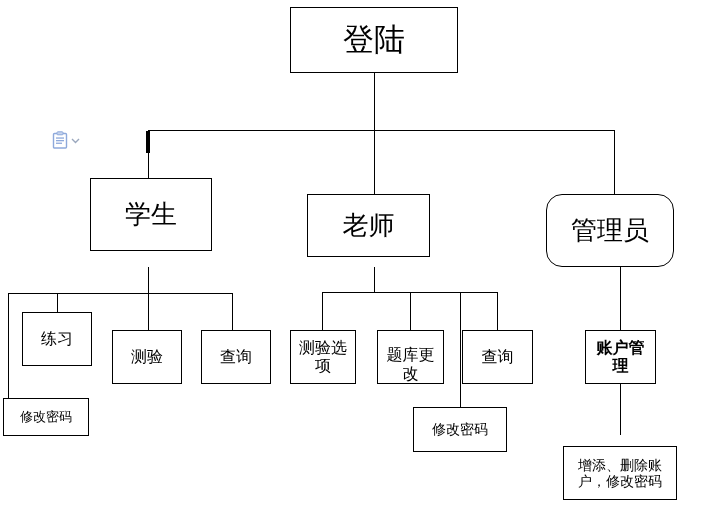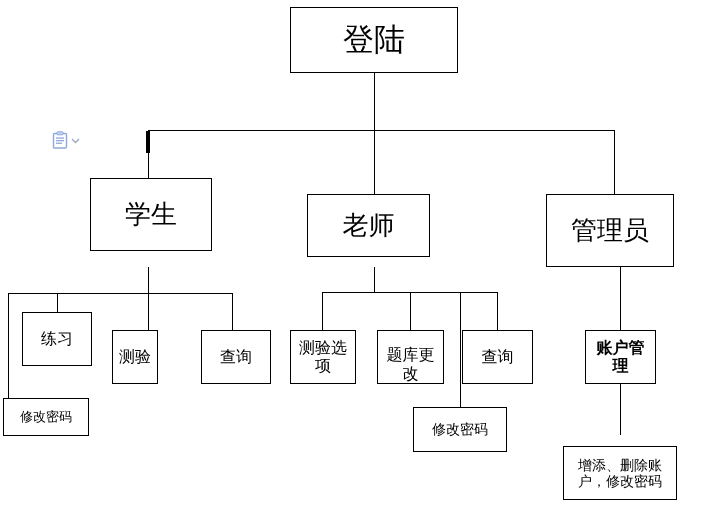--- a/index.html
+++ b/index.html
@@ -92,28 +92,28 @@
   <div class="node lvl1" style="left:290px;top:7px;width:168px;height:66px;">
     <span class="label">登陆</span>
   </div>
 
   <div class="node lvl2" style="left:90px;top:178px;width:122px;height:73px;">
     <span class="label">学生</span>
   </div>
   <div class="node lvl2" style="left:307px;top:194px;width:123px;height:63px;">
     <span class="label">老师</span>
   </div>
-  <div class="node lvl2" style="left:546px;top:194px;width:128px;height:73px;">
+  <div class="node lvl2" style="left:546px;top:194px;width:128px;height:73px;border-radius:16px;">
     <span class="label">管理员</span>
   </div>
 
   <div class="node lvl3" style="left:22px;top:312px;width:70px;height:54px;">
     <span class="label">练习</span>
   </div>
-  <div class="node lvl3" style="left:112px;top:330px;width:46px;height:54px;">
+  <div class="node lvl3" style="left:112px;top:330px;width:70px;height:54px;">
     <span class="label">测验</span>
   </div>
   <div class="node lvl3" style="left:201px;top:330px;width:70px;height:54px;">
     <span class="label">查询</span>
   </div>
 
   <div class="node lvl3" style="left:290px;top:330px;width:66px;height:54px;">
     <span class="label">测验选
 项</span>
   </div>

